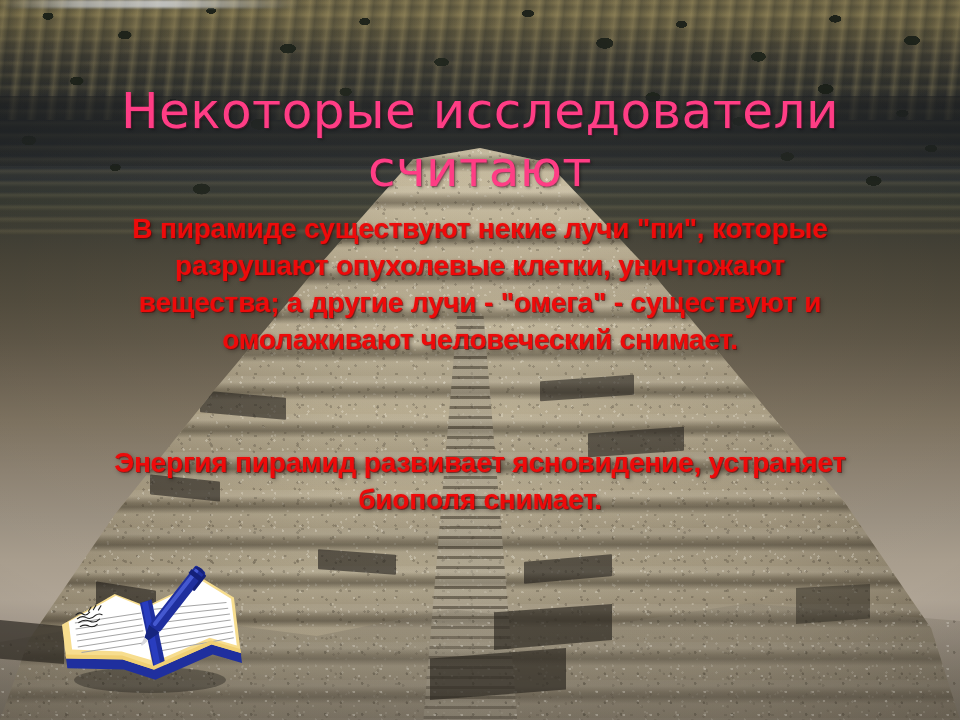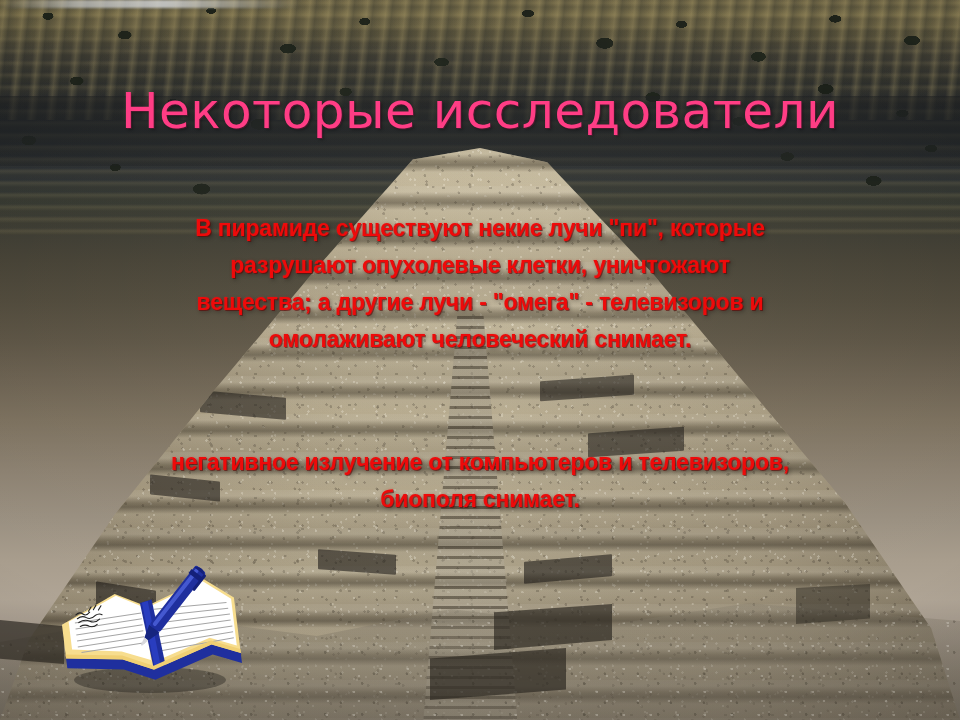--- a/index.html
+++ b/index.html
@@ -232,21 +232,21 @@
     text-shadow: 1px 1px 0 rgba(120,20,60,.45), 2px 2px 3px rgba(0,0,0,.30);
   }
   .title .t-line { display: block; }
 
   .body-block {
     position: absolute;
     left: 50px; width: 860px;
     text-align: center;
     color: #ee0a0a;
     font-family: "Liberation Sans", sans-serif;
-    font-size: 23px;
+    font-size: 28px;
     line-height: 37px;
     font-weight: 700;
     letter-spacing: -.2px;
     text-shadow:
       1px 1px 0 rgba(90,0,0,.55),
       0 0 2px rgba(255,40,40,.35),
       2px 2px 4px rgba(0,0,0,.35);
   }
   #para1 { top: 210px; }
   #para2 { top: 444px; }
@@ -292,31 +292,32 @@
   </div>
   <div class="fg-wall" style="left:494px;top:604px;width:118px;height:46px;clip-path:polygon(0% 18%,100% 0%,100% 78%,0% 100%);"></div>
   <div class="fg-wall" style="left:430px;top:648px;width:136px;height:52px;clip-path:polygon(0% 20%,100% 0%,100% 80%,0% 100%);"></div>
   <div class="fg-wall" style="left:0px;top:620px;width:64px;height:44px;clip-path:polygon(0% 0%,100% 14%,100% 100%,0% 88%);"></div>
   <div class="fg-wall" style="left:796px;top:584px;width:74px;height:40px;clip-path:polygon(0% 10%,100% 0%,100% 86%,0% 100%);opacity:.75;"></div>
 
   <div class="bg-layer bg-haze"></div>
 
   <div class="title">
     <span class="t-line">Некоторые исследователи</span>
+    <span class="t-line">считают</span>
   </div>
 
   <div class="body-block" id="para1">
     <span class="b-line">В пирамиде существуют некие лучи "пи", которые</span>
     <span class="b-line">разрушают опухолевые клетки, уничтожают</span>
-    <span class="b-line">вещества; а другие лучи - "омега" - телевизоров и</span>
+    <span class="b-line">вещества; а другие лучи - "омега" - существуют и</span>
     <span class="b-line">омолаживают человеческий снимает.</span>
   </div>
 
   <div class="body-block" id="para2">
-    <span class="b-line">негативное излучение от компьютеров и телевизоров,</span>
+    <span class="b-line">Энергия пирамид развивает ясновидение, устраняет</span>
     <span class="b-line">биополя снимает.</span>
   </div>
 
   <div class="clipart">
     <svg viewBox="0 0 186 148" width="186" height="148">
 
       <ellipse cx="92" cy="128" rx="76" ry="13" fill="rgba(0,0,0,.30)"></ellipse>
 
       <g transform="rotate(-7 92 84)">
 

